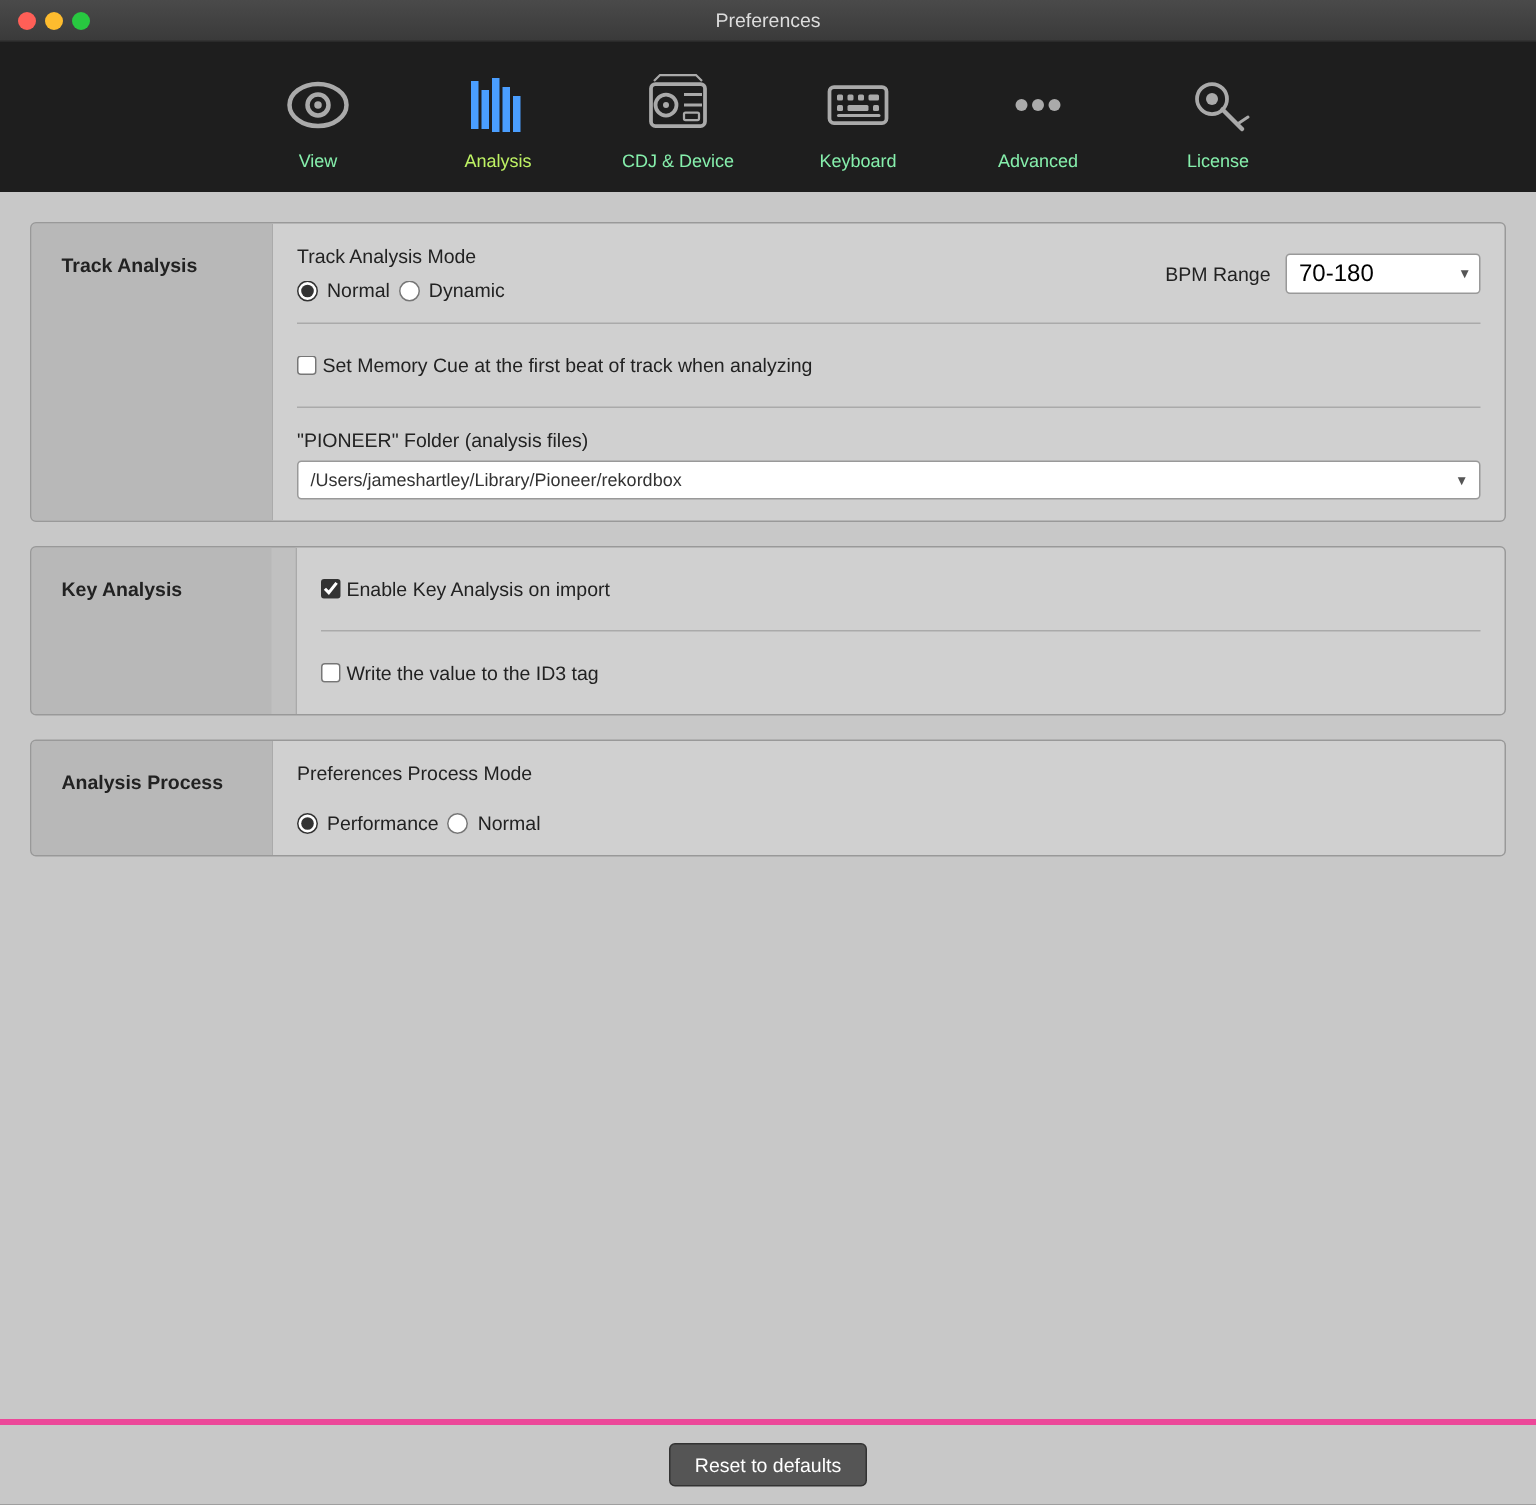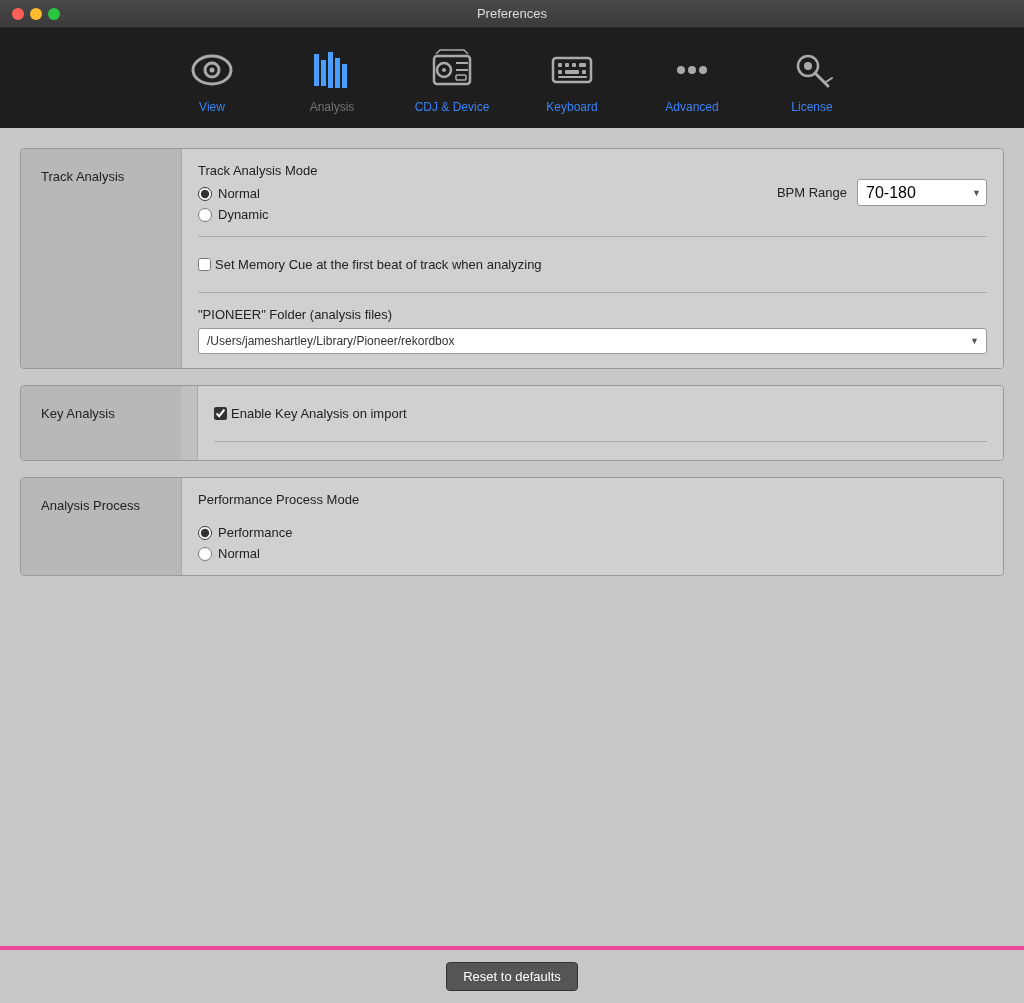--- a/index.html
+++ b/index.html
@@ -57,24 +57,24 @@
       font-size: 36px;
       color: #aaa;
       line-height: 1;
       display: flex;
       align-items: center;
       justify-content: center;
       height: 48px;
     }
     .toolbar-item .label {
       font-size: 12px;
-      color: #3b82f6;
+      color: #86efac;
     }
     .toolbar-item.active .label {
-      color: #737373;
+      color: #bef264;
     }
     .toolbar-item.active .icon {
       color: #4a9eff;
     }
 
     
     .icon svg { width: 44px; height: 44px; }
 
     .content-area {
       background: #c8c8c8;
@@ -93,42 +93,41 @@
       border-radius: 4px;
       display: flex;
       overflow: hidden;
     }
     .section-label {
       background: #b8b8b8;
       padding: 16px 20px;
       min-width: 160px;
       font-size: 13px;
       color: #222;
-      font-weight: 400;
+      font-weight: 700;
       display: flex;
       align-items: flex-start;
       padding-top: 20px;
     }
     .section-content {
       flex: 1;
       padding: 14px 16px;
       display: flex;
       flex-direction: column;
       gap: 10px;
       background: #d0d0d0;
       border-left: 1px solid #aaa;
     }
 
     .row-inline {
       display: flex;
       align-items: center;
     }
     .radio-group {
       display: flex;
-      flex-direction: column;
       gap: 6px;
     }
     .radio-label {
       display: flex;
       align-items: center;
       gap: 6px;
       font-size: 13px;
       color: #222;
       cursor: pointer;
     }
@@ -385,27 +384,31 @@
 
   <div class="section-box" style="position:relative;">
     <div class="section-label">Key Analysis</div>
     <div class="section-content key-section-content">
       <label class="checkbox-label" style="position:relative;">
         <input type="checkbox" checked="" style="">
         <span>Enable Key Analysis on import</span>
 
       </label>
       <hr class="divider">
+      <label class="checkbox-label">
+        <input type="checkbox" style="">
+        <span>Write the value to the ID3 tag</span>
+      </label>
     </div>
   </div>
 
   <div class="section-box">
     <div class="section-label">Analysis Process</div>
     <div class="section-content">
-      <div style="font-size:13px; color:#222; font-weight:500; margin-bottom:8px;">Performance Process Mode</div>
+      <div style="font-size:13px; color:#222; font-weight:500; margin-bottom:8px;">Preferences Process Mode</div>
       <div class="radio-group">
         <label class="radio-label">
           <input type="radio" name="process-mode" checked="" style="">
           <span>Performance</span>
         </label>
         <label class="radio-label">
           <input type="radio" name="process-mode" style="">
           <span>Normal</span>
         </label>
       </div>

